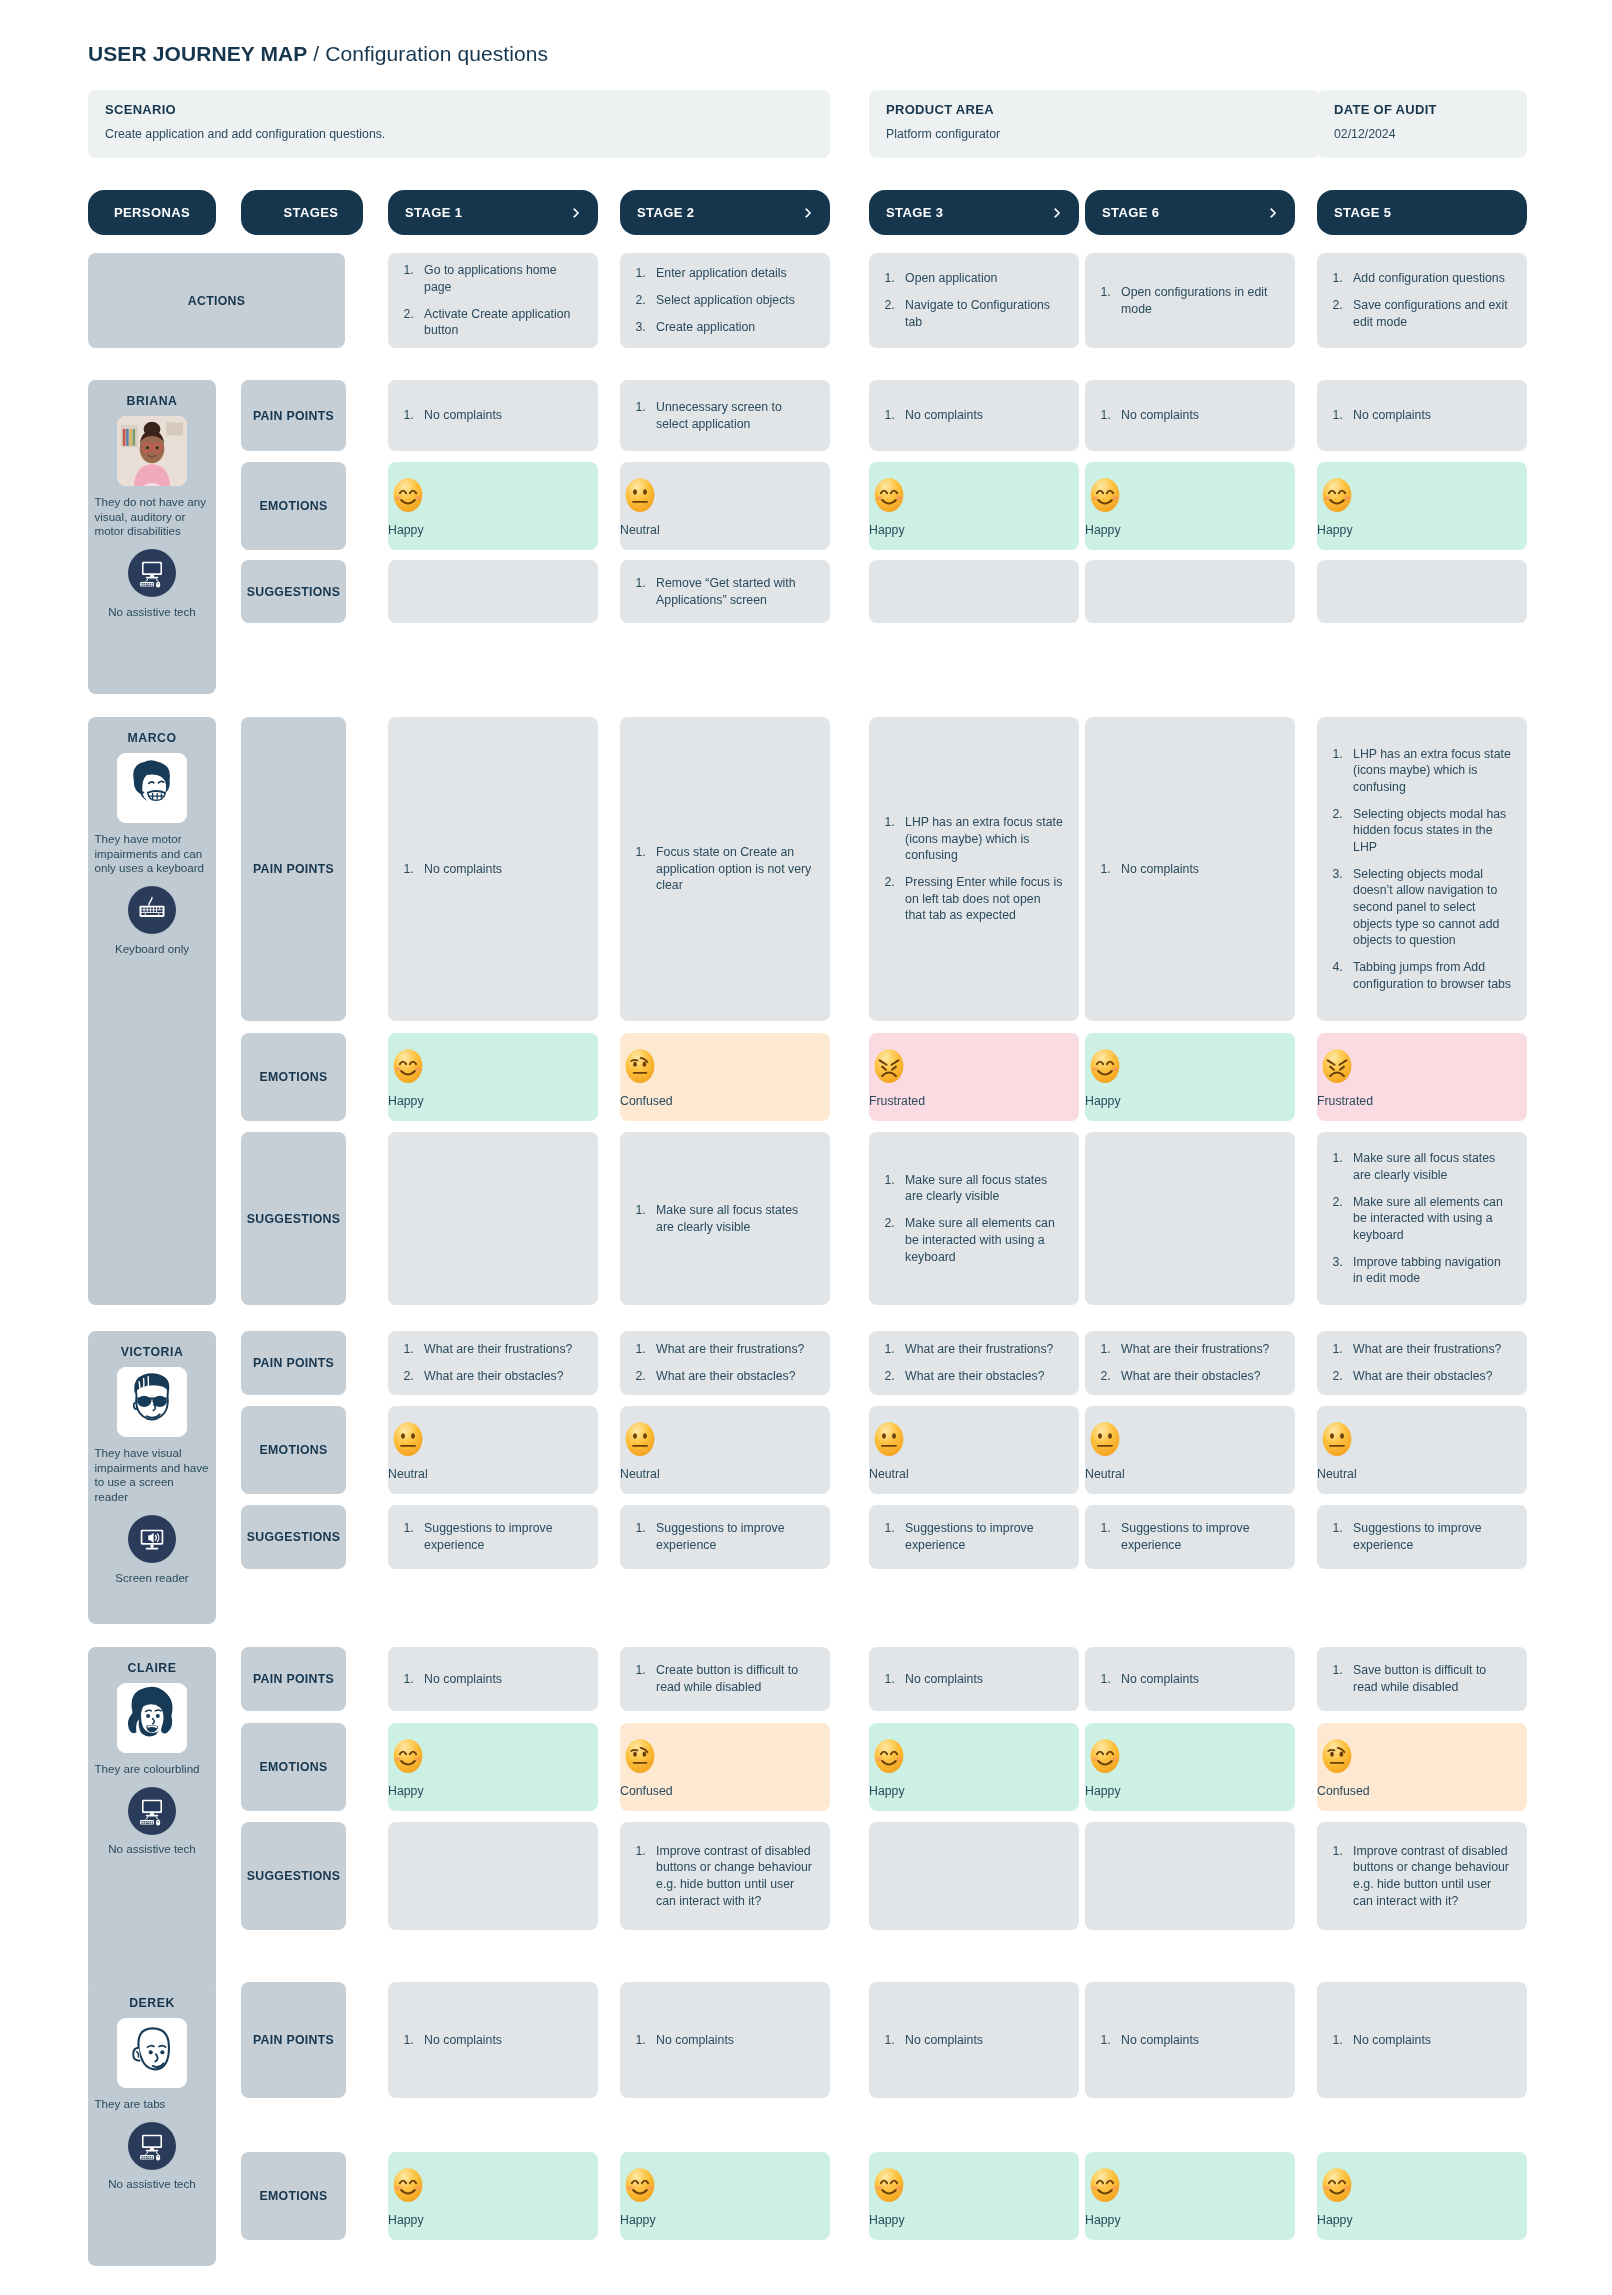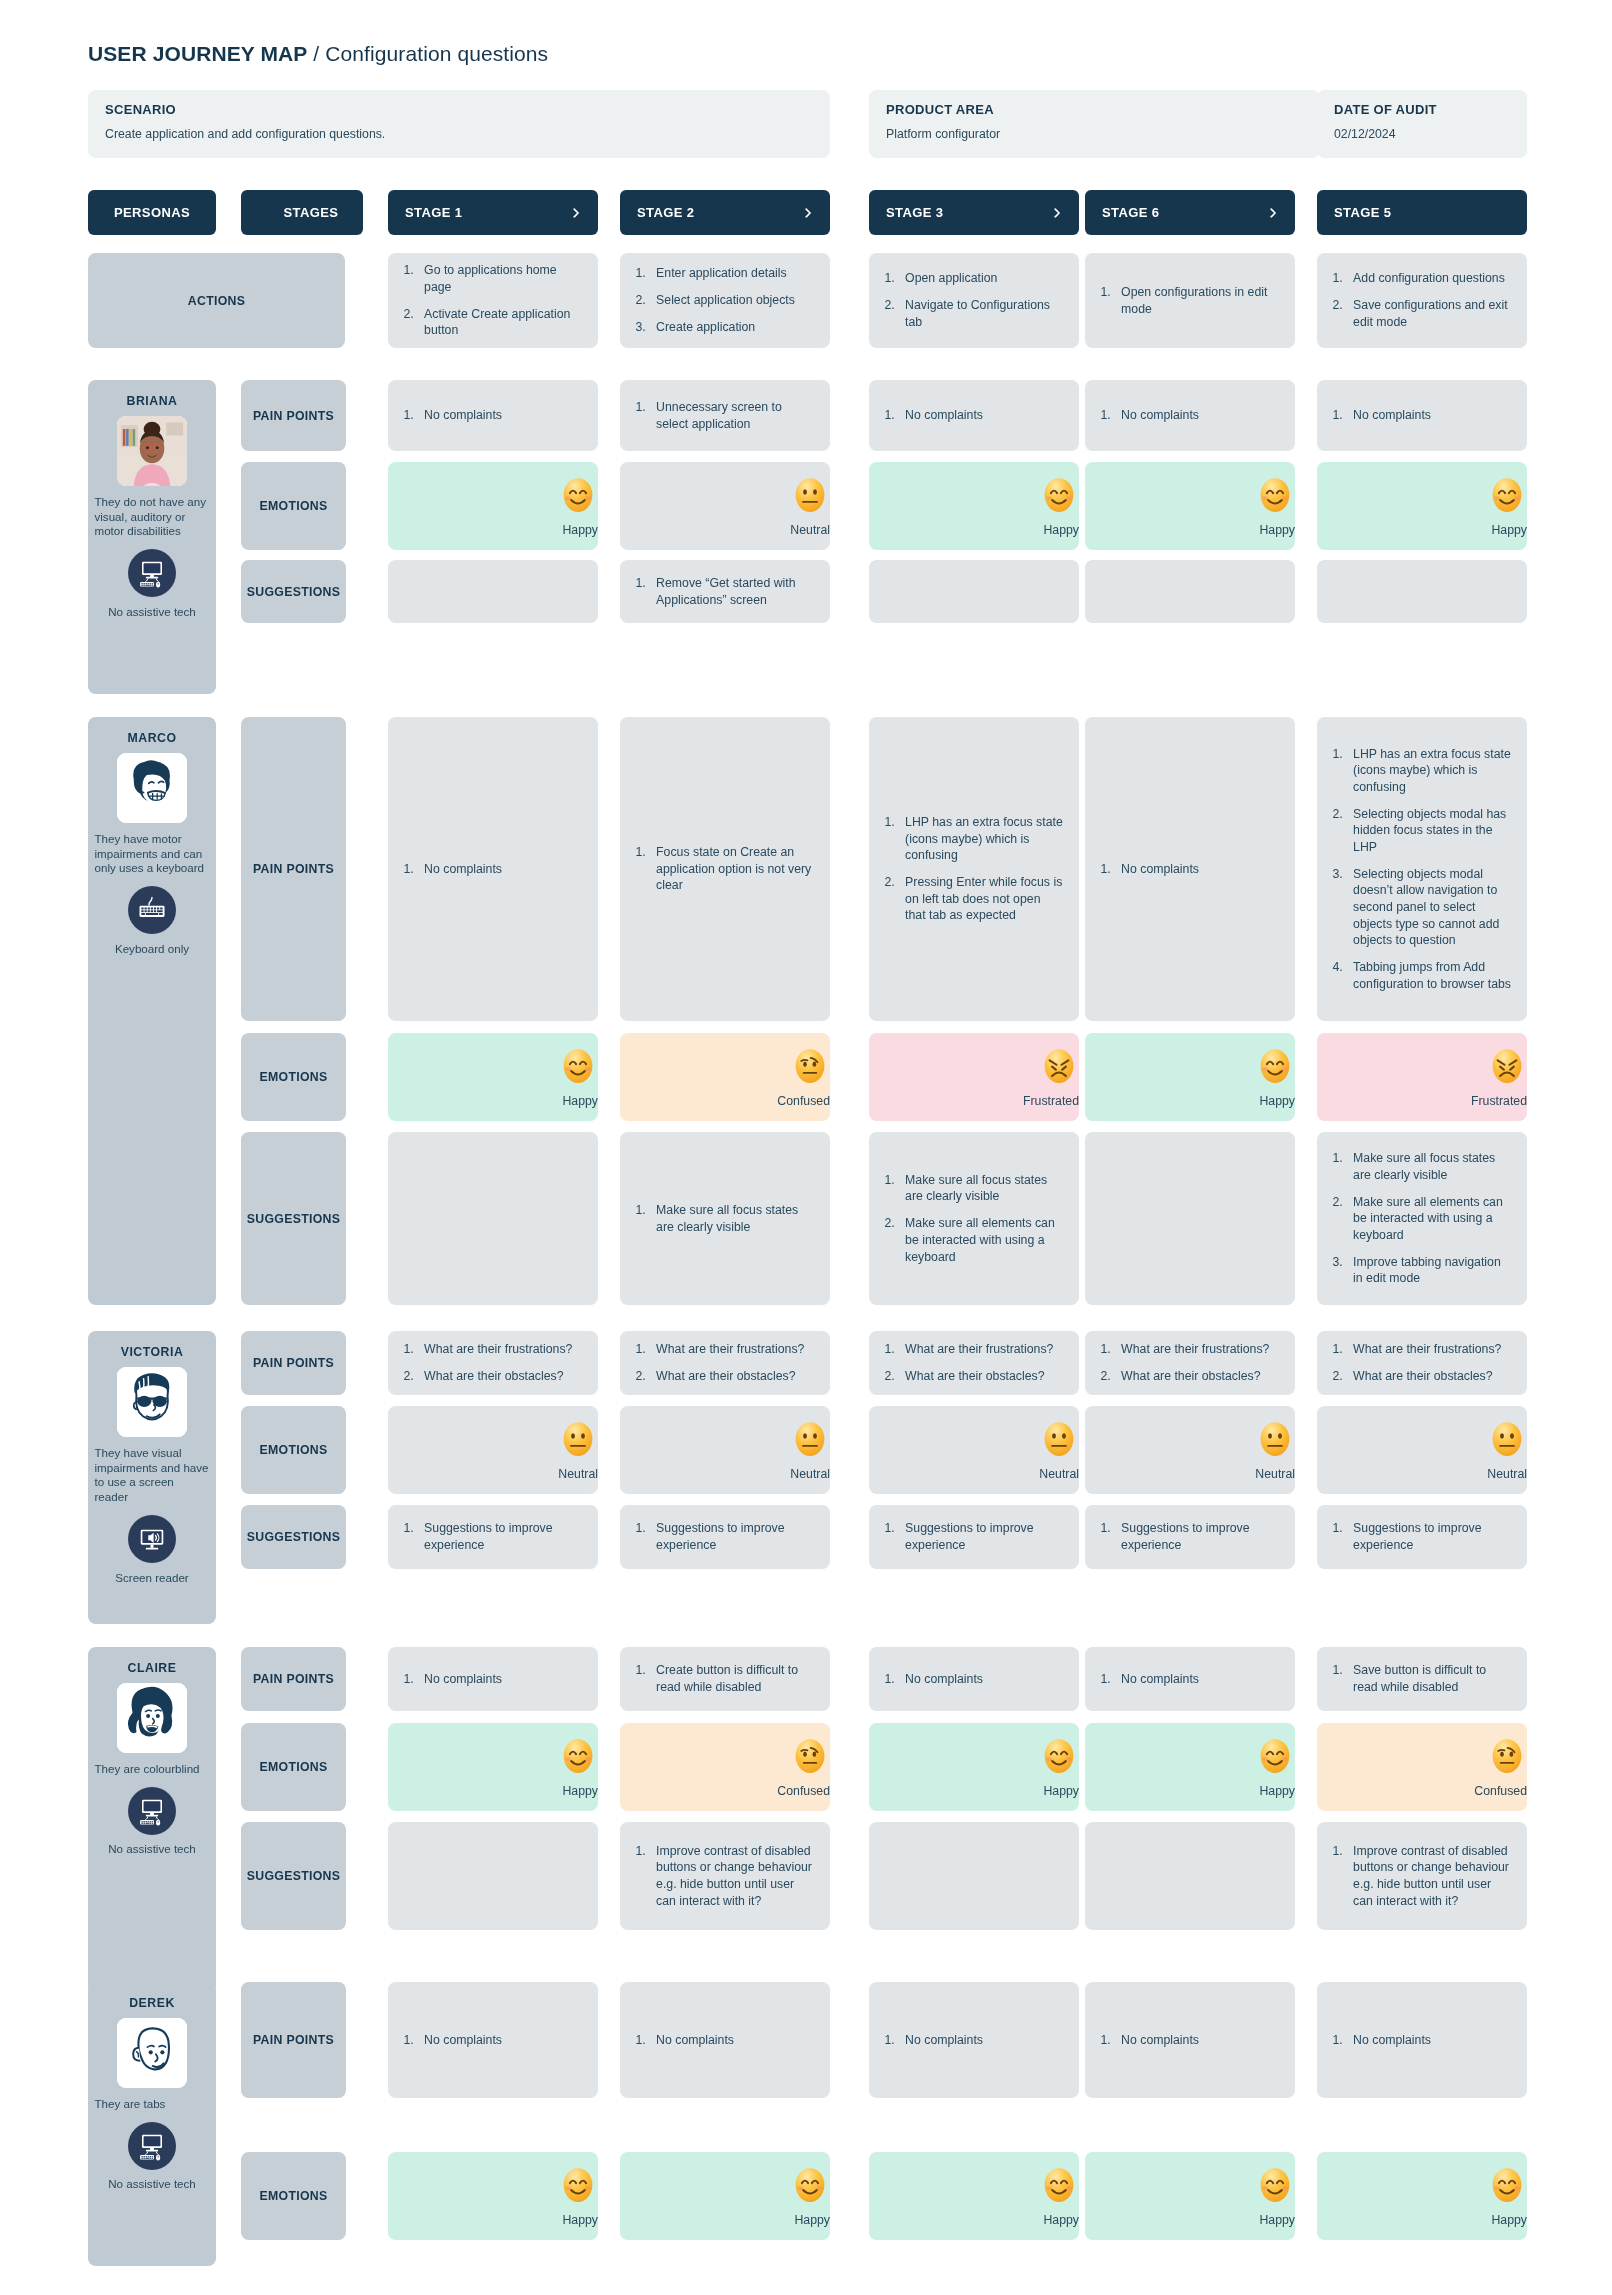--- a/index.html
+++ b/index.html
@@ -33,21 +33,21 @@
     padding:11.6px 17px;
   }
   .meta-label{ font-size:13px; font-weight:bold; letter-spacing:0.3px; color:#16364e; }
   .meta-value{ font-size:12.3px; font-weight:normal; color:#2a4a5e; margin-top:10.3px; }
 
   #meta-scenario{ left:88px; width:742px; }
   #meta-product { left:869px; width:451px; }
   #meta-date    { left:1317px; width:210px; }
   .stage-btn{
     position:absolute; top:0; height:45px;
-    background:#16364e; border-radius:6px;
+    background:#16364e; border-radius:16px;
     color:#ffffff;
     display:flex; align-items:center;
   }
   .stage-btn.center{ justify-content:center; }
   .stage-btn .lbl{
     font-size:13px; font-weight:bold; letter-spacing:0.4px;
   }
   .stage-btn.left .lbl{ margin-left:17px; }
   .stage-btn .chev{
     position:absolute; right:17px; top:50%; transform:translateY(-50%);
@@ -121,21 +121,21 @@
   }
   .persona-tech-icon svg{ width:30px; height:30px; display:block; }
   .persona-tech-label{
     margin-top:6.4px; width:90px;
     font-size:11.6px; line-height:1.3; color:#2a4a5e; text-align:center;
   }
 
   
   .emo-inner{
     position:absolute; left:0; top:0; width:100%; height:100%;
-    display:flex; flex-direction:column; align-items:flex-end; justify-content:center;
+    display:flex; flex-direction:column; align-items:flex-start; justify-content:center;
   }
   .emo-face{ width:40px; height:40px; display:block; }
   .emo-label{ margin-top:7.7px; font-size:12.3px; color:#2a4a5e; }
 </style>
 </head>
 <body>
 
 <div class="page">
 
   <div class="title">

